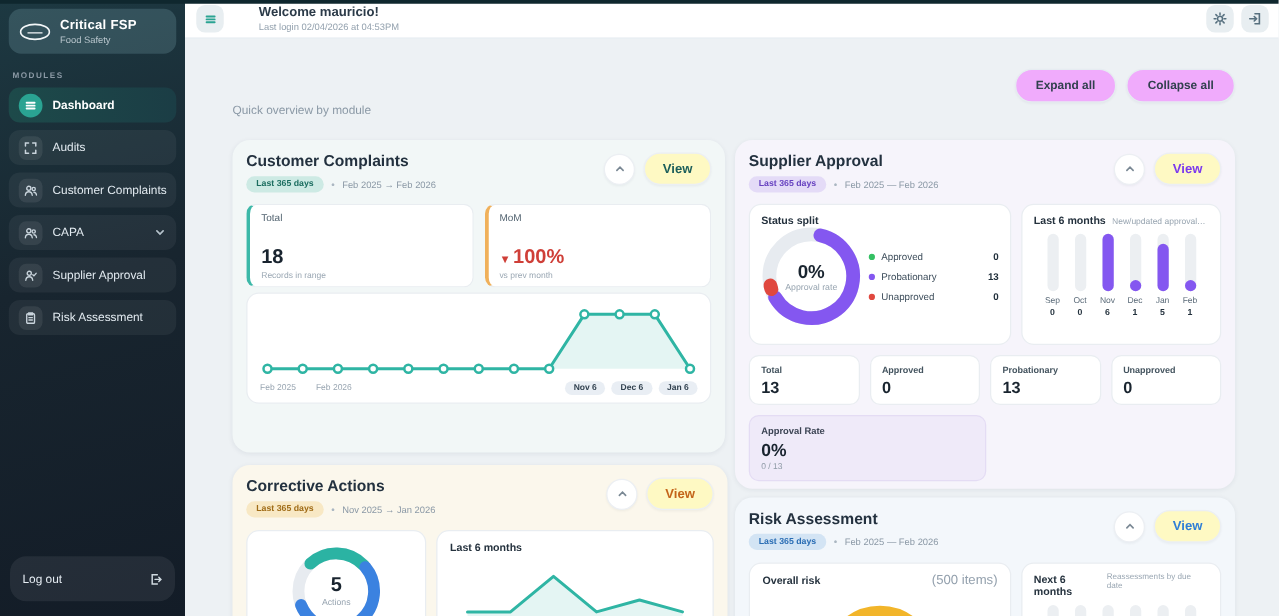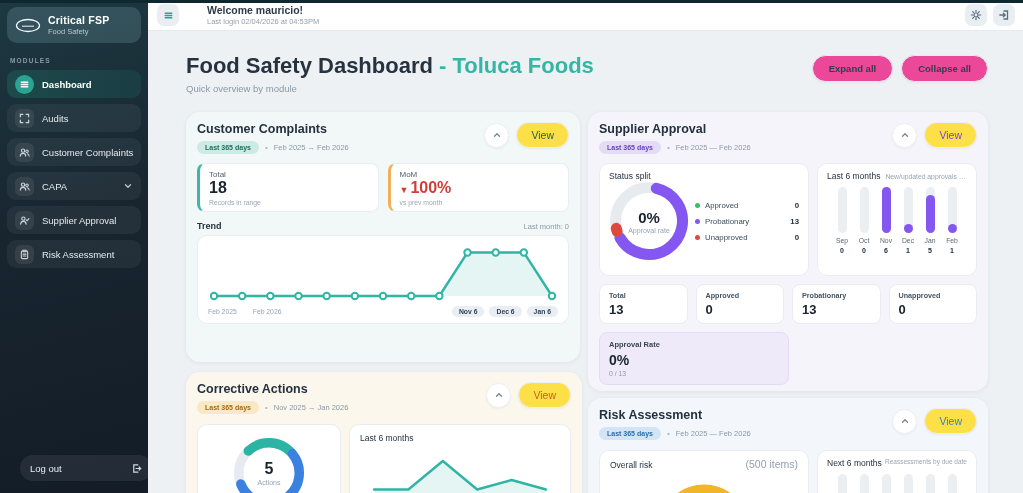--- a/index.html
+++ b/index.html
@@ -18,21 +18,21 @@
   .nav{display:flex;flex-direction:column;gap:6px;padding:0 7px}
   .nav-item{display:flex;align-items:center;gap:8px;height:28px;border-radius:9px;
     background:rgba(255,255,255,0.055);padding:0 8px;cursor:pointer}
   .nav-item.active{background:linear-gradient(90deg,#1d4a4a,#1b3d45)}
   .nav-icon{width:19px;height:19px;border-radius:6px;background:rgba(255,255,255,0.08);
     display:flex;align-items:center;justify-content:center;color:#c9d4dc;flex:0 0 auto}
   .nav-item.active .nav-icon{background:#2aa392;border-radius:50%;color:#fff}
   .nav-label{font-size:9.5px;color:#e2eaf0;font-weight:500;white-space:nowrap}
   .nav-item.active .nav-label{color:#fff;font-weight:bold}
   .nav-chevron{margin-left:auto;color:#b6c3cc}
-  .logout-btn{position:absolute;left:20px;bottom:12px;width:132px;height:26px;border-radius:13px;
+  .logout-btn{position:absolute;left:8px;bottom:12px;width:132px;height:36px;border-radius:13px;
     background:rgba(255,255,255,0.07);display:flex;align-items:center;justify-content:space-between;
     padding:0 10px;cursor:pointer}
   .logout-label{font-size:9.5px;color:#e6edf3}
   .logout-btn svg{color:#cfd9e0}
 
   
   .topbar{position:absolute;left:148px;top:0;width:875px;height:31px;background:#fff;
     border-bottom:1px solid #e4eaef;display:flex;align-items:center;z-index:30}
   .hamburger-btn{width:22px;height:22px;border-radius:7px;background:#e8eef1;margin-left:9px;
     display:flex;align-items:center;justify-content:center;color:#2aa392;cursor:pointer}
@@ -42,21 +42,21 @@
   .topbar-right{margin-left:auto;margin-right:8px;display:flex;gap:6px}
   .top-icon-btn{width:22px;height:22px;border-radius:7px;background:#e8eef1;display:flex;
     align-items:center;justify-content:center;color:#57707f;cursor:pointer}
 
   
   .main{position:absolute;left:148px;top:31px;width:875px;height:462px}
   .page-title{position:absolute;left:38px;top:22px;font-size:22px;font-weight:bold;color:#27323f}
   .page-title .accent{color:#35b5a5}
   .page-sub{position:absolute;left:38px;top:52px;font-size:9.5px;color:#8b99a6}
   .hdr-buttons{position:absolute;right:35px;top:24px;display:flex;gap:8px}
-  .hdr-btn{background:#ec4899;border:1px solid #e6ecf1;border-radius:14px;padding:7px 16px;
+  .hdr-btn{background:#f0abfc;border:1px solid #e6ecf1;border-radius:14px;padding:7px 16px;
     font-size:9.5px;font-weight:bold;color:#31404e;cursor:pointer;box-shadow:0 1px 2px rgba(25,45,65,.05)}
 
   .card{position:absolute;border-radius:14px;box-shadow:0 1px 4px rgba(25,45,65,.07);padding:10px 11px}
   .card-cc{left:38px;top:81px;width:394px;height:250px;background:#f2f7f7}
   .card-sa{left:440px;top:81px;width:400px;height:279px;background:#f6f4fb}
   .card-ca{left:38px;top:341px;width:396px;height:215px;background:#fbf7ec}
   .card-ra{left:440px;top:367px;width:400px;height:190px;background:#f3f7fb}
 
   .card-head{display:flex;align-items:flex-start}
   .card-title{font-size:12.5px;font-weight:bold;color:#23313f}
@@ -65,48 +65,48 @@
   .badge-teal{background:#cdeae4;color:#1c6e60}
   .badge-purple{background:#e4dbf7;color:#6742c0}
   .badge-orange{background:#f8e8c4;color:#a06c17}
   .badge-blue{background:#d3e4f4;color:#2a6db4}
   .range-text{font-size:7.5px;color:#8b99a6}
   .range-dot{color:#aab6c1;font-size:8px}
   .head-actions{margin-left:auto;display:flex;gap:7px;align-items:center}
   .collapse-btn{width:25px;height:25px;border-radius:50%;background:#fff;border:1px solid #eceff3;
     display:flex;align-items:center;justify-content:center;color:#7a8894;cursor:pointer;
     box-shadow:0 1px 2px rgba(25,45,65,.05)}
-  .view-btn{background:#fde047;border:1px solid #eceff3;border-radius:13px;padding:6px 14px;
-    font-size:10.5px;font-weight:normal;cursor:pointer;box-shadow:0 1px 2px rgba(25,45,65,.05)}
+  .view-btn{background:#fef9c3;border:1px solid #eceff3;border-radius:13px;padding:6px 14px;
+    font-size:10.5px;font-weight:bold;cursor:pointer;box-shadow:0 1px 2px rgba(25,45,65,.05)}
   .view-teal{color:#1d5f5b}.view-purple{color:#7c3aed}.view-orange{color:#c4651a}.view-blue{color:#2f7fd6}
 
   
   .cc-stats{display:flex;gap:9px;margin-top:9px}
   .stat-card{flex:1;background:#fff;border:1px solid #e9edf1;border-radius:8px;padding:6px 8px 5px 9px;
     border-left-width:3px}
   .bl-teal{border-left-color:#3cb8a8}.bl-blue{border-left-color:#7b9fd4}.bl-orange{border-left-color:#f0b05a}
   .stat-label{font-size:8px;color:#51626f;font-weight:500}
-  .stat-value{font-size:16px;font-weight:bold;color:#19242f;margin-top:0}
+  .stat-value{font-size:16px;font-weight:bold;color:#19242f;margin-top:18px}
   .stat-cap{font-size:6.8px;color:#9aa7b3;margin-top:2px}
   .stat-neg{color:#cf3f38}
   .down-arrow{color:#cf3f38;font-size:9px;margin-right:2px}
   .trend-row{display:flex;justify-content:space-between;align-items:center;margin-top:9px}
   .trend-label{font-size:9px;font-weight:bold;color:#25323e}
   .trend-last{font-size:7.5px;color:#8b99a6}
   .trend-box{background:#fff;border:1px solid #e9edf1;border-radius:10px;margin-top:4px;padding:4px 2px 4px 2px}
   .trend-bottom{display:flex;align-items:center;padding:0 8px 2px 8px}
   .axis-label{font-size:6.8px;color:#97a4b0;margin-right:16px}
   .pill-group{margin-left:auto;display:flex;gap:5px}
   .chart-pill{background:#e9eef4;border-radius:8px;padding:2px 7px;font-size:6.8px;font-weight:bold;color:#31414f}
 
   
   .sa-row{display:flex;gap:8px;margin-top:9px}
   .subcard{background:#fff;border:1px solid #e9edf1;border-radius:10px}
   .sa-status{width:210px;height:113px;padding:7px 9px}
-  .subcard-title{font-size:8.5px;font-weight:normal;color:#25323e}
+  .subcard-title{font-size:8.5px;font-weight:bold;color:#25323e}
   .sa-status-body{display:flex;align-items:center;gap:6px}
   .donut-wrap{position:relative;width:80px;height:80px;flex:0 0 auto}
   .donut-center{position:absolute;inset:0;display:flex;flex-direction:column;align-items:center;justify-content:center}
   .donut-big{font-size:15px;font-weight:bold;color:#19242f}
   .donut-cap{font-size:7px;color:#97a4b0;margin-top:1px}
   .legend{flex:1;display:flex;flex-direction:column;gap:7px}
   .legend-row{display:flex;align-items:center;gap:5px}
   .legend-dot{width:5px;height:5px;border-radius:50%}
   .legend-label{font-size:7.8px;color:#3c4c5a}
   .legend-val{margin-left:auto;font-size:7.8px;font-weight:bold;color:#22303c}
@@ -252,24 +252,20 @@
     </div>
     <div class="top-icon-btn">
       <svg width="12" height="12" viewBox="0 0 12 12" fill="none" stroke="currentColor" stroke-width="1.3" stroke-linecap="round">
           <path d="M6 2h3.5v8H6M1.8 6h5.4M5.4 4.2L7.2 6 5.4 7.8"></path>
         </svg>
     </div>
   </div>
 </header>
 
 <main class="main">
-  <h1 class="page-title">
-    <span>Food Safety Dashboard</span>
-    <span class="accent">- Toluca Foods</span>
-  </h1>
   <div class="page-sub">Quick overview by module</div>
   <div class="hdr-buttons">
     <button class="hdr-btn">Expand all</button>
     <button class="hdr-btn">Collapse all</button>
   </div>
 
   <section class="card card-cc">
     <div class="card-head">
       <div>
         <div class="card-title">Customer Complaints</div>
@@ -292,24 +288,20 @@
       <div class="stat-card bl-teal">
         <div class="stat-label">Total</div>
         <div class="stat-value">18</div>
         <div class="stat-cap">Records in range</div>
       </div>
       <div class="stat-card bl-orange">
         <div class="stat-label">MoM</div>
         <div class="stat-value stat-neg"><span class="down-arrow">▼</span><span>100%</span></div>
         <div class="stat-cap">vs prev month</div>
       </div>
-    </div>
-    <div class="trend-row">
-      <span class="trend-label">Trend</span>
-      <span class="trend-last">Last month: 0</span>
     </div>
     <div class="trend-box">
       <svg width="366" height="66">
           <polygon points="14,56 42.16666666666667,56 70.33333333333334,56 98.5,56 126.66666666666667,56 154.83333333333334,56 183,56 211.16666666666666,56 239.33333333333334,56 267.5,12.481481481481486 295.6666666666667,12.481481481481486 323.8333333333333,12.481481481481486 352,56 352,56 14,56" fill="rgba(47,181,164,0.13)"></polygon>
           <polyline points="14,56 42.16666666666667,56 70.33333333333334,56 98.5,56 126.66666666666667,56 154.83333333333334,56 183,56 211.16666666666666,56 239.33333333333334,56 267.5,12.481481481481486 295.6666666666667,12.481481481481486 323.8333333333333,12.481481481481486 352,56" fill="none" stroke="#2fb5a4" stroke-width="2.4" stroke-linejoin="round" stroke-linecap="round"></polyline>
           <circle cx="14" cy="56" r="3.2" fill="#fff" stroke="#2fb5a4" stroke-width="2"></circle>
           <circle cx="42.16666666666667" cy="56" r="3.2" fill="#fff" stroke="#2fb5a4" stroke-width="2"></circle>
           <circle cx="70.33333333333334" cy="56" r="3.2" fill="#fff" stroke="#2fb5a4" stroke-width="2"></circle>
           <circle cx="98.5" cy="56" r="3.2" fill="#fff" stroke="#2fb5a4" stroke-width="2"></circle>
           <circle cx="126.66666666666667" cy="56" r="3.2" fill="#fff" stroke="#2fb5a4" stroke-width="2"></circle>

